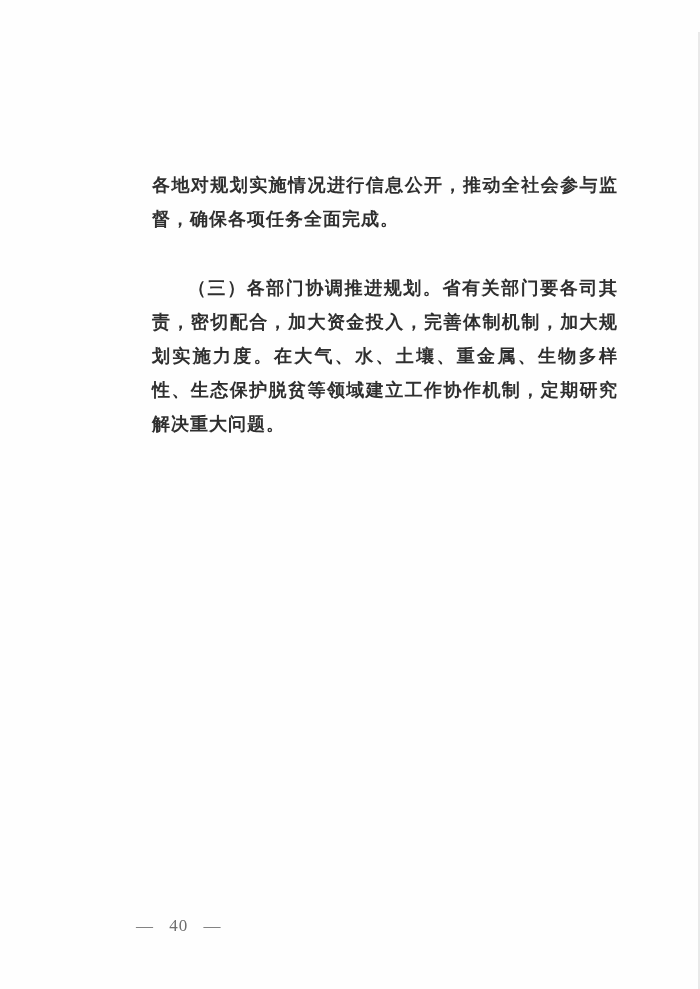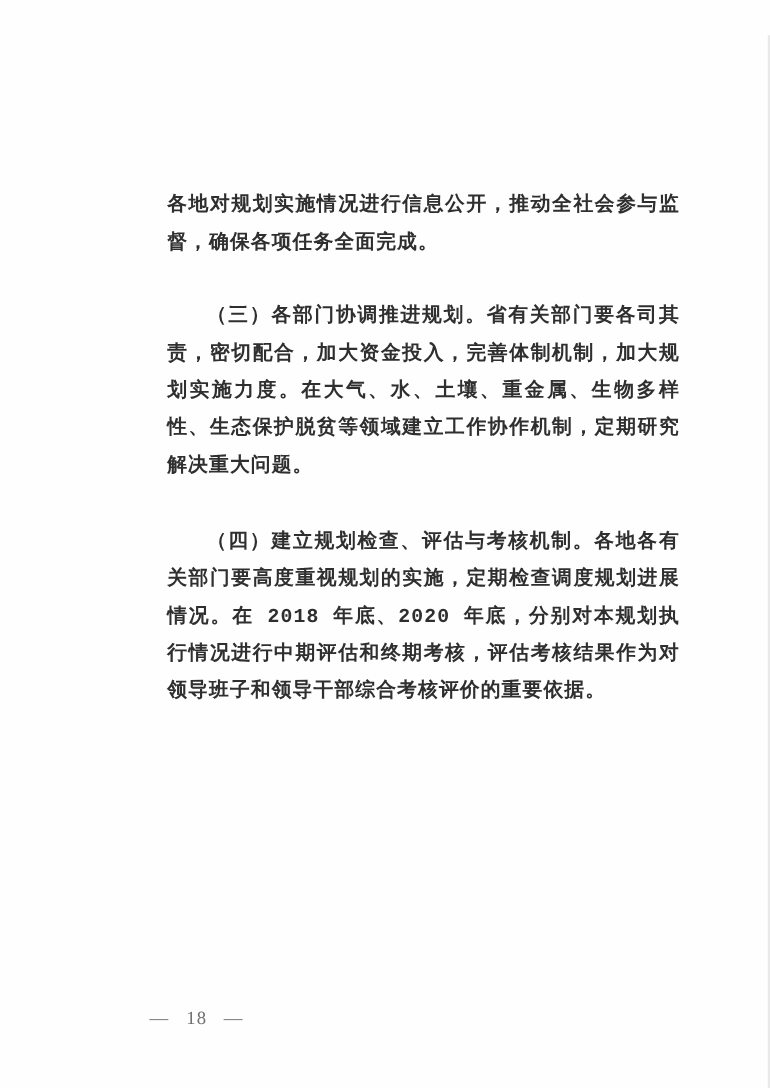--- a/index.html
+++ b/index.html
@@ -49,21 +49,20 @@
     font-weight: 600;
     text-align: justify;
     text-justify: inter-character;
   }
 
   .para {
     margin-bottom: 3px;
   }
   .para.indent {
     text-indent: 2em;
-    font-family: Liberation Mono, monospace;
   }
 
   .footer {
     position: absolute;
     top: 868px;
     left: 88px;
     color: #6f6f6f;
     font-size: 17px;
     letter-spacing: 1px;
     word-spacing: 10px;
@@ -74,18 +73,17 @@
 <body>
 
 <div class="page">
 
   <div class="edge-right"></div>
   <div class="edge-bottom"></div>
 
   <div class="text-block">
     <p class="para no-indent">各地对规划实施情况进行信息公开，推动全社会参与监督，确保各项任务全面完成。</p>
     <p class="para indent">（三）各部门协调推进规划。省有关部门要各司其责，密切配合，加大资金投入，完善体制机制，加大规划实施力度。在大气、水、土壤、重金属、生物多样性、生态保护脱贫等领域建立工作协作机制，定期研究解决重大问题。</p>
-    <p class="para indent">（四）建立规划检查、评估与考核机制。各地各有关部门要高度重视规划的实施，定期检查调度规划进展情况。在 2018 年底、2020 年底，分别对本规划执行情况进行中期评估和终期考核，评估考核结果作为对领导班子和领导干部综合考核评价的重要依据。</p>
   </div>
 
-  <div class="footer">— 18 —</div>
+  <div class="footer">— 40 —</div>
 
 </div>
 
 </body></html>

